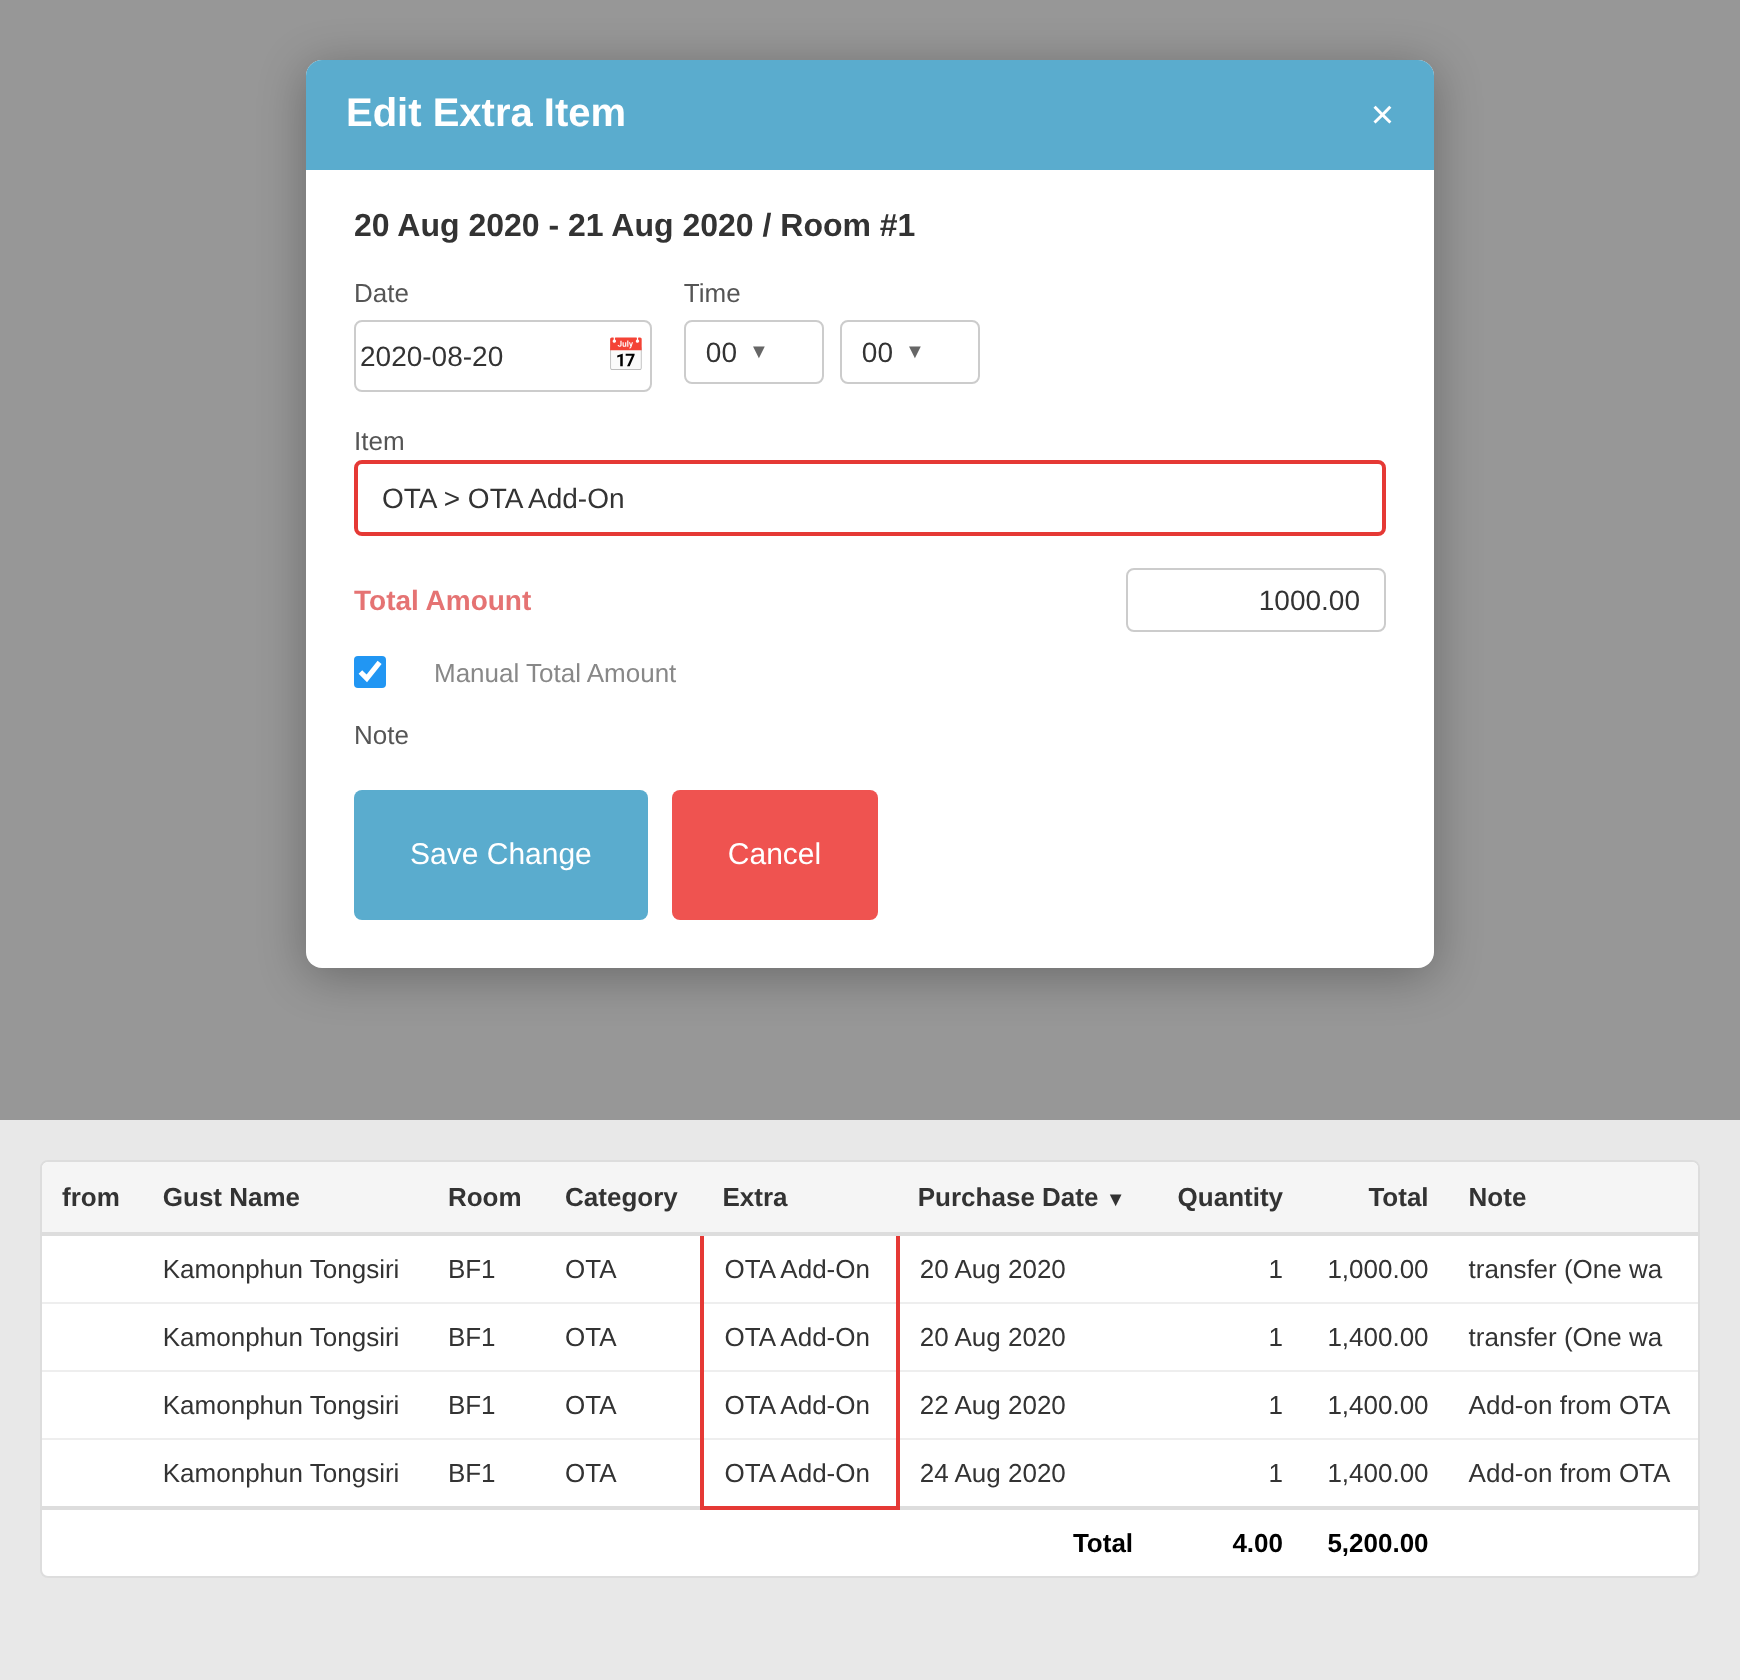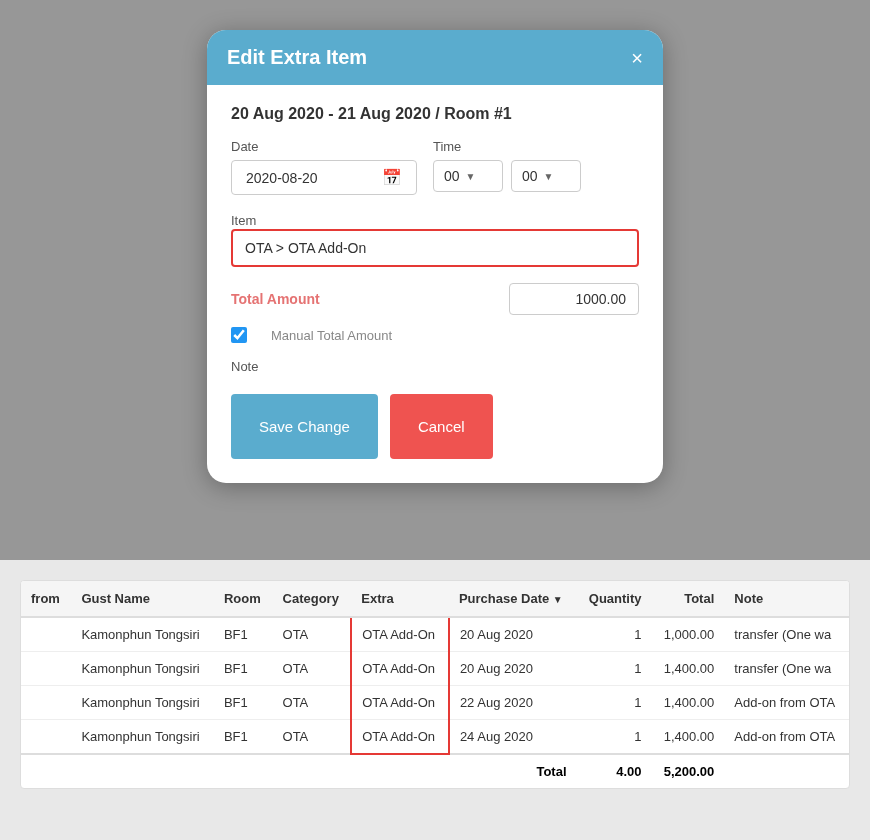--- a/index.html
+++ b/index.html
@@ -19,22 +19,22 @@
       background: rgba(0,0,0,0.35);
       display: flex;
       align-items: flex-start;
       justify-content: center;
       padding-top: 30px;
     }
 
     
     .modal {
       background: #fff;
-      border-radius: 19px;
-      width: 456px;
+      border-radius: 8px;
+      width: 564px;
       overflow: hidden;
       box-shadow: 0 4px 24px rgba(0,0,0,0.3);
     }
 
     .modal-header {
       background: #5aacce;
       padding: 16px 20px;
       display: flex;
       align-items: center;
       justify-content: space-between;
@@ -83,23 +83,23 @@
       font-size: 13px;
       color: #555;
       font-weight: 500;
     }
 
     .input-with-icon {
       display: flex;
       align-items: center;
       border: 1px solid #ccc;
       border-radius: 4px;
-      padding: 7px 14px;
+      padding: 7px 2px;
       background: #fff;
-      gap: 16px;
+      gap: 3px;
     }
 
     .input-with-icon input {
       border: none;
       outline: none;
       font-size: 14px;
       color: #333;
       width: 120px;
     }
 

